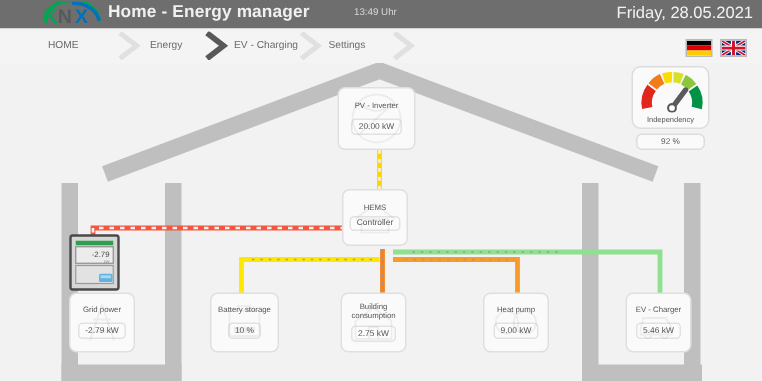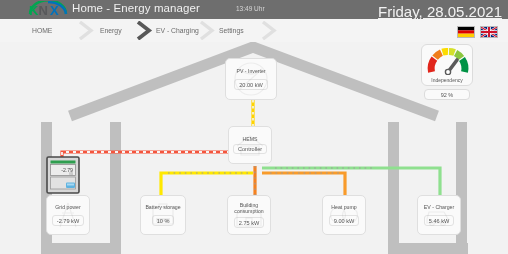--- a/index.html
+++ b/index.html
@@ -17,28 +17,29 @@
     background:#6e6e6e;
   }
   .logo{
     position:absolute;left:28px;top:1px;width:40px;height:17px;
   }
   .logo svg{display:block;}
   .app-title{
     position:absolute;left:72px;top:2px;
     font-size:11.5px;color:#f0f0f0;letter-spacing:.1px;
     white-space:nowrap;
+    font-weight:bold;
   }
   .clock{
     position:absolute;left:236px;top:5px;
     font-size:6.5px;color:#d8d8d8;white-space:nowrap;
   }
   .datestamp{
     position:absolute;right:6px;top:3px;
-    font-size:15px;color:#f2f2f2;white-space:nowrap;text-decoration:underline;
+    font-size:11px;color:#f2f2f2;white-space:nowrap;
   }
 
   
   .navbar{
     position:absolute;left:0;top:19px;width:508px;height:23px;
     background:#f4f4f4;
   }
   .crumb{
     position:absolute;top:0;height:23px;
     display:flex;align-items:center;

